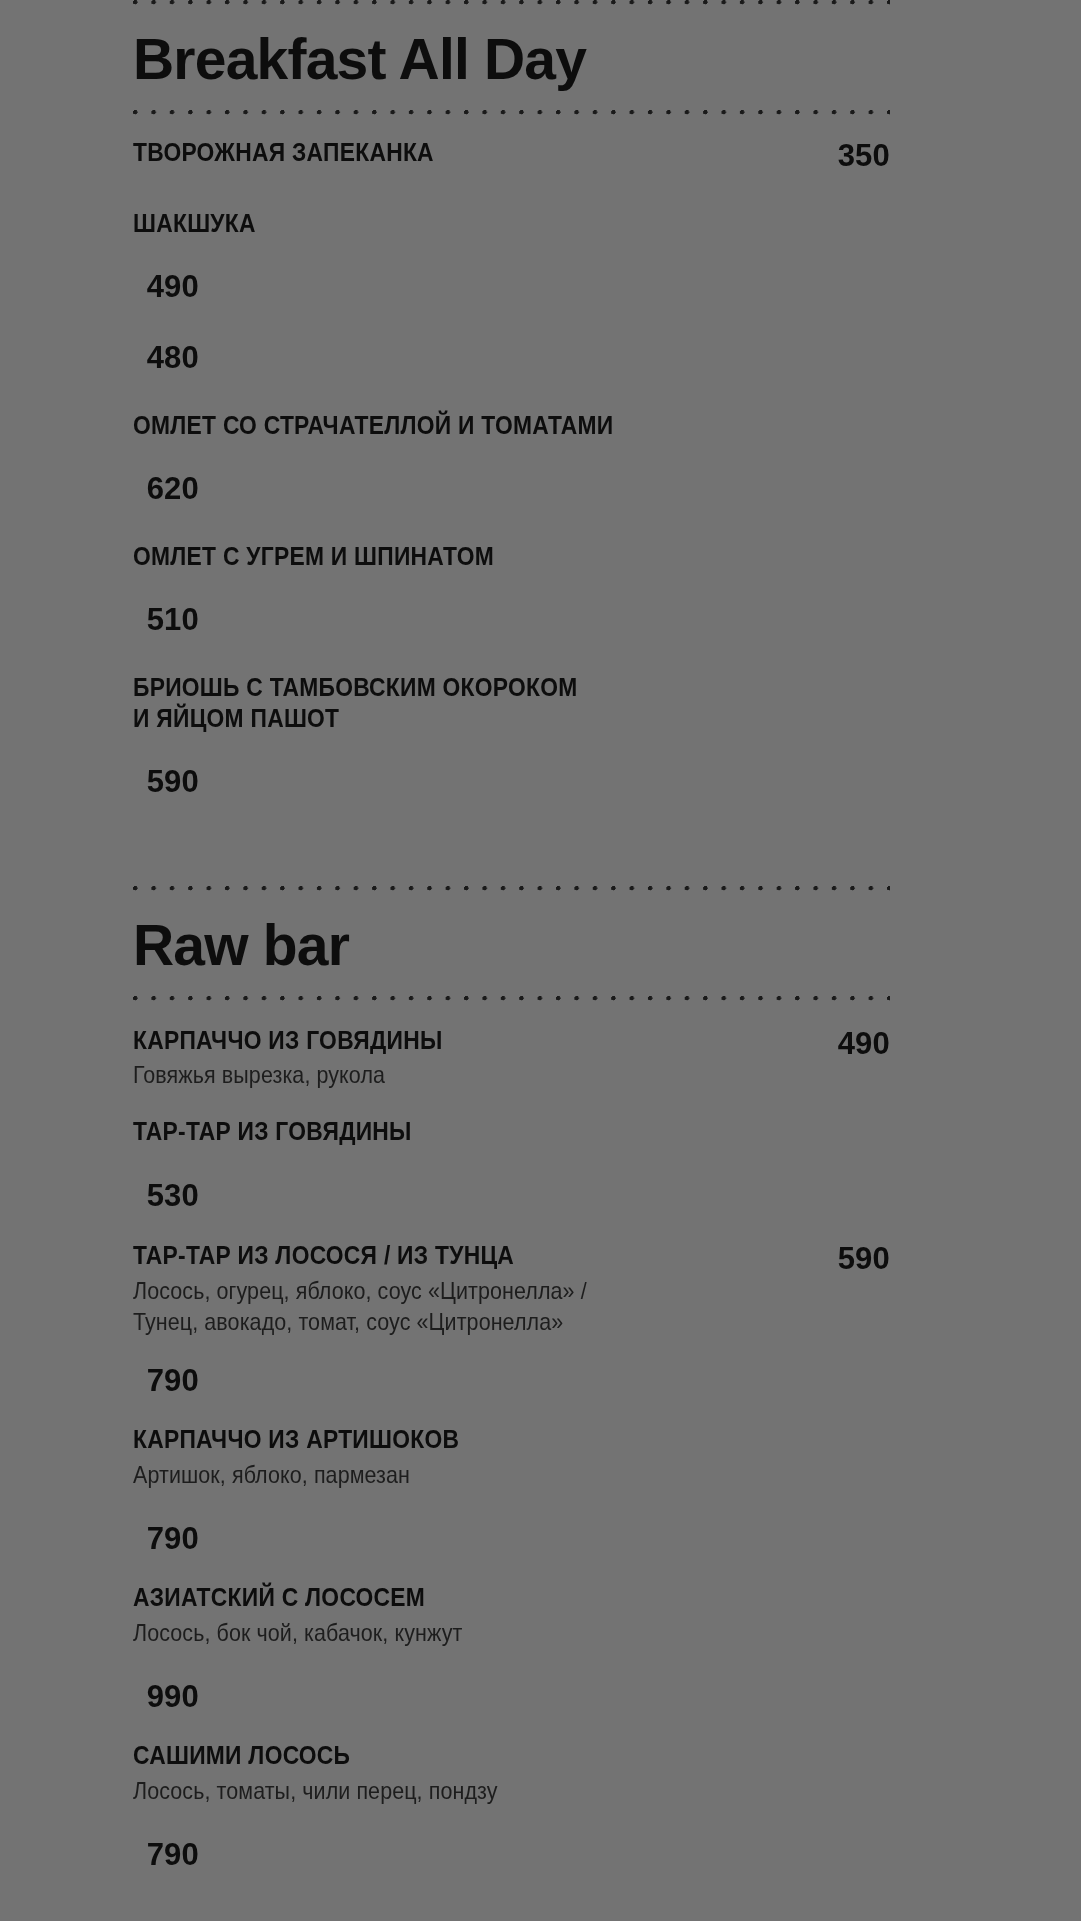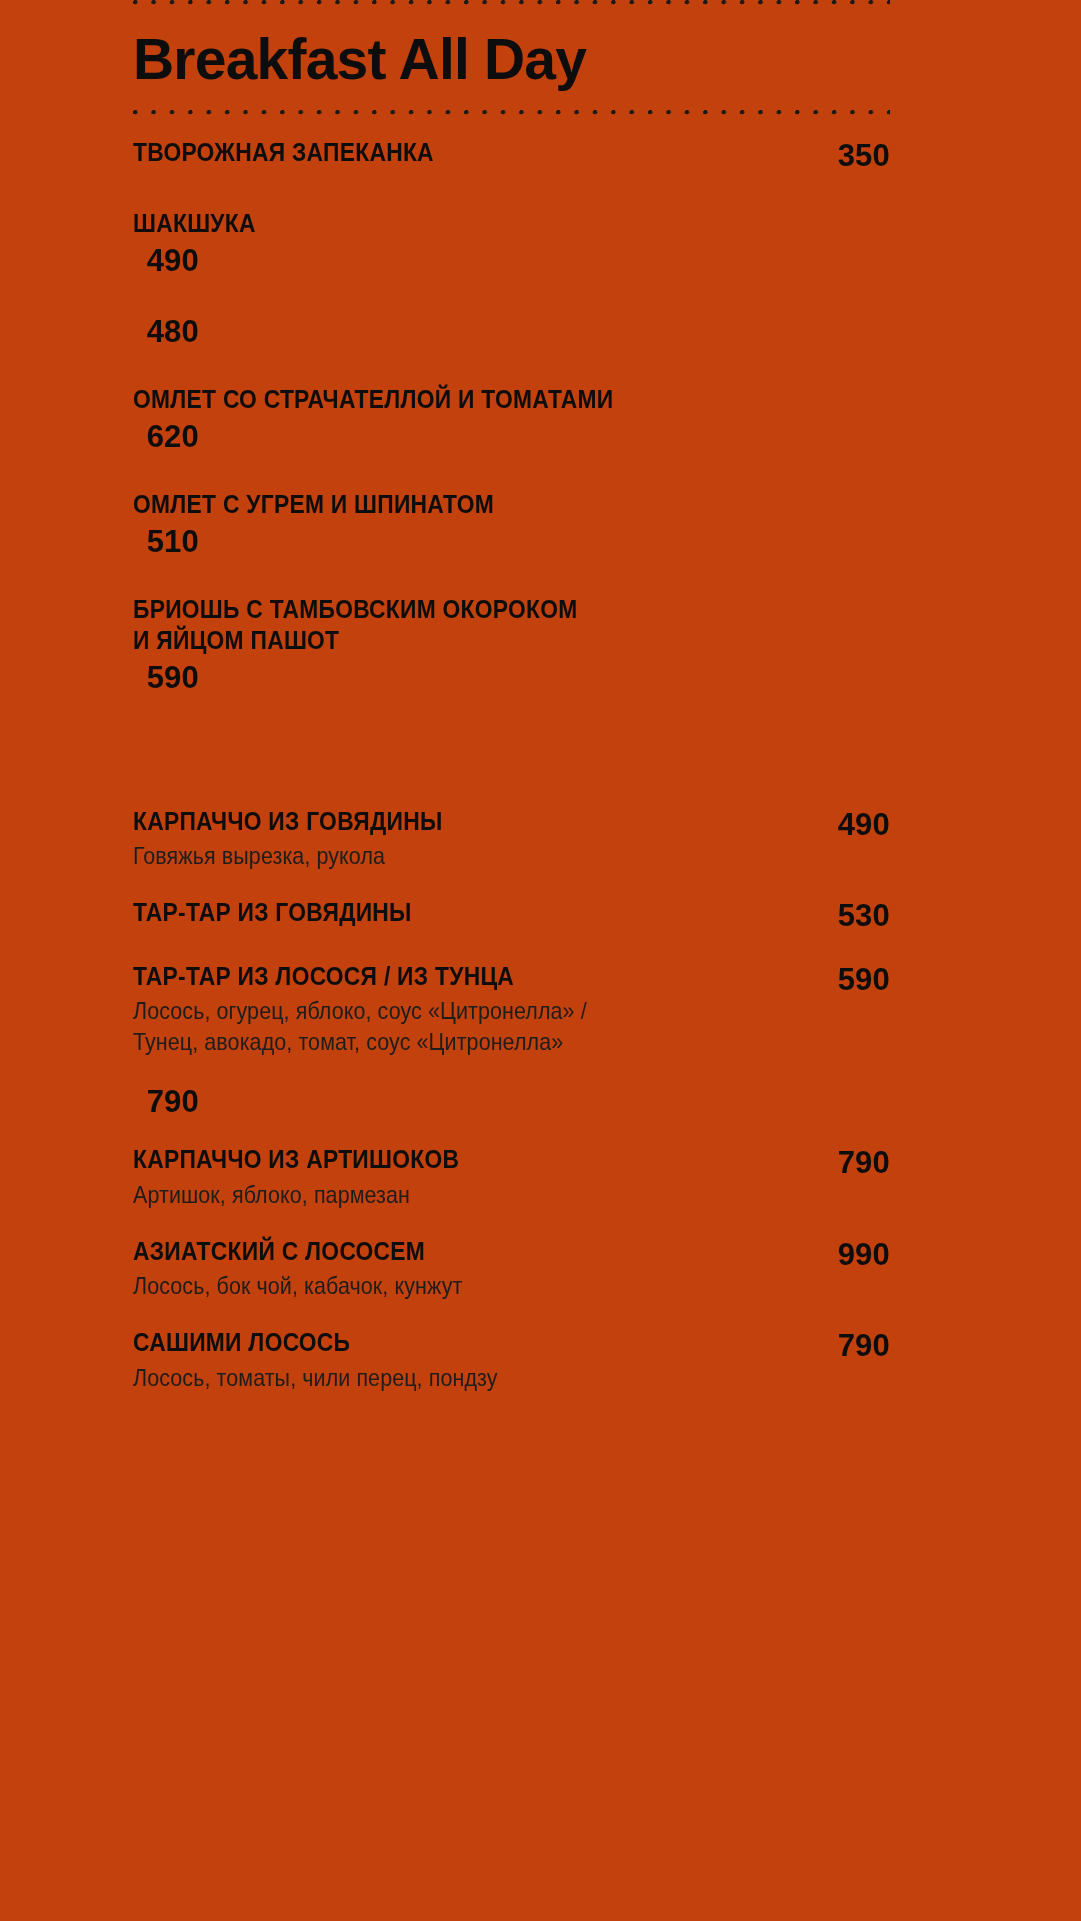--- a/index.html
+++ b/index.html
@@ -15,21 +15,21 @@
     color: #111111;
     -webkit-font-smoothing: antialiased;
   }
 
   .page {
     position: relative;
     width: 1081px;
     height: 1921px;
     box-sizing: border-box;
     padding: 0 191px 0 133px; 
-    background: #c2410c;
+    background: #737373;
   }
 
   
   .dots {
     height: 5px;
     background-image: radial-gradient(circle at 2.2px 2.2px, #1a1a1a 2.1px, rgba(0,0,0,0) 2.4px);
     background-size: 18.4px 5px;
     background-repeat: repeat-x;
     background-position: 0 0;
   }
@@ -50,21 +50,21 @@
     white-space: nowrap;
   }
 
   
   .items { margin: 0; padding: 0; list-style: none; }
 
   .item {
     display: flex;
     align-items: flex-start;
     justify-content: space-between;
-    gap: 4px;
+    gap: 30px;
   }
 
   .item-main { flex: 1 1 auto; min-width: 0; }
 
   .item-name {
     font-family: "Liberation Sans Narrow", "Liberation Sans", sans-serif;
     font-weight: 700;
     font-size: 25.5px;
     line-height: 1.20;
     letter-spacing: 0.30px;
@@ -102,21 +102,21 @@
     min-width: 66px;
     padding-top: 1px;
   }
 
   
   .section--breakfast .items { padding-top: 22px; }
   .section--breakfast .item + .item { margin-top: 34px; flex-direction: column; }
 
   .section--raw .items { padding-top: 24px; }
   .section--raw .item + .item { margin-top: 27px; }
-  .section--raw .item.has-desc + .item { margin-top: 25px; }
+  .section--raw .item.has-desc + .item { margin-top: 25px; flex-direction: column; }
 
   .section-gap { height: 86px; }
 </style>
 </head>
 <body>
 
 <div class="page">
 
   <section class="section section--breakfast">
     <div class="section-head">
@@ -164,20 +164,25 @@
 
         </div>
         <div class="item-price">590</div>
       </li>
     </ul>
   </section>
 
   <div class="section-gap"></div>
 
   <section class="section section--raw">
+    <div class="section-head">
+      <div class="dots"></div>
+      <h1 class="section-title">Raw bar</h1>
+      <div class="dots"></div>
+    </div>
 
     <ul class="items">
       <li class="item has-desc">
         <div class="item-main">
           <div class="item-name">КАРПАЧЧО ИЗ ГОВЯДИНЫ</div>
           <div class="item-desc">Говяжья вырезка, рукола</div>
         </div>
         <div class="item-price">490</div>
       </li>
       <li class="item">

